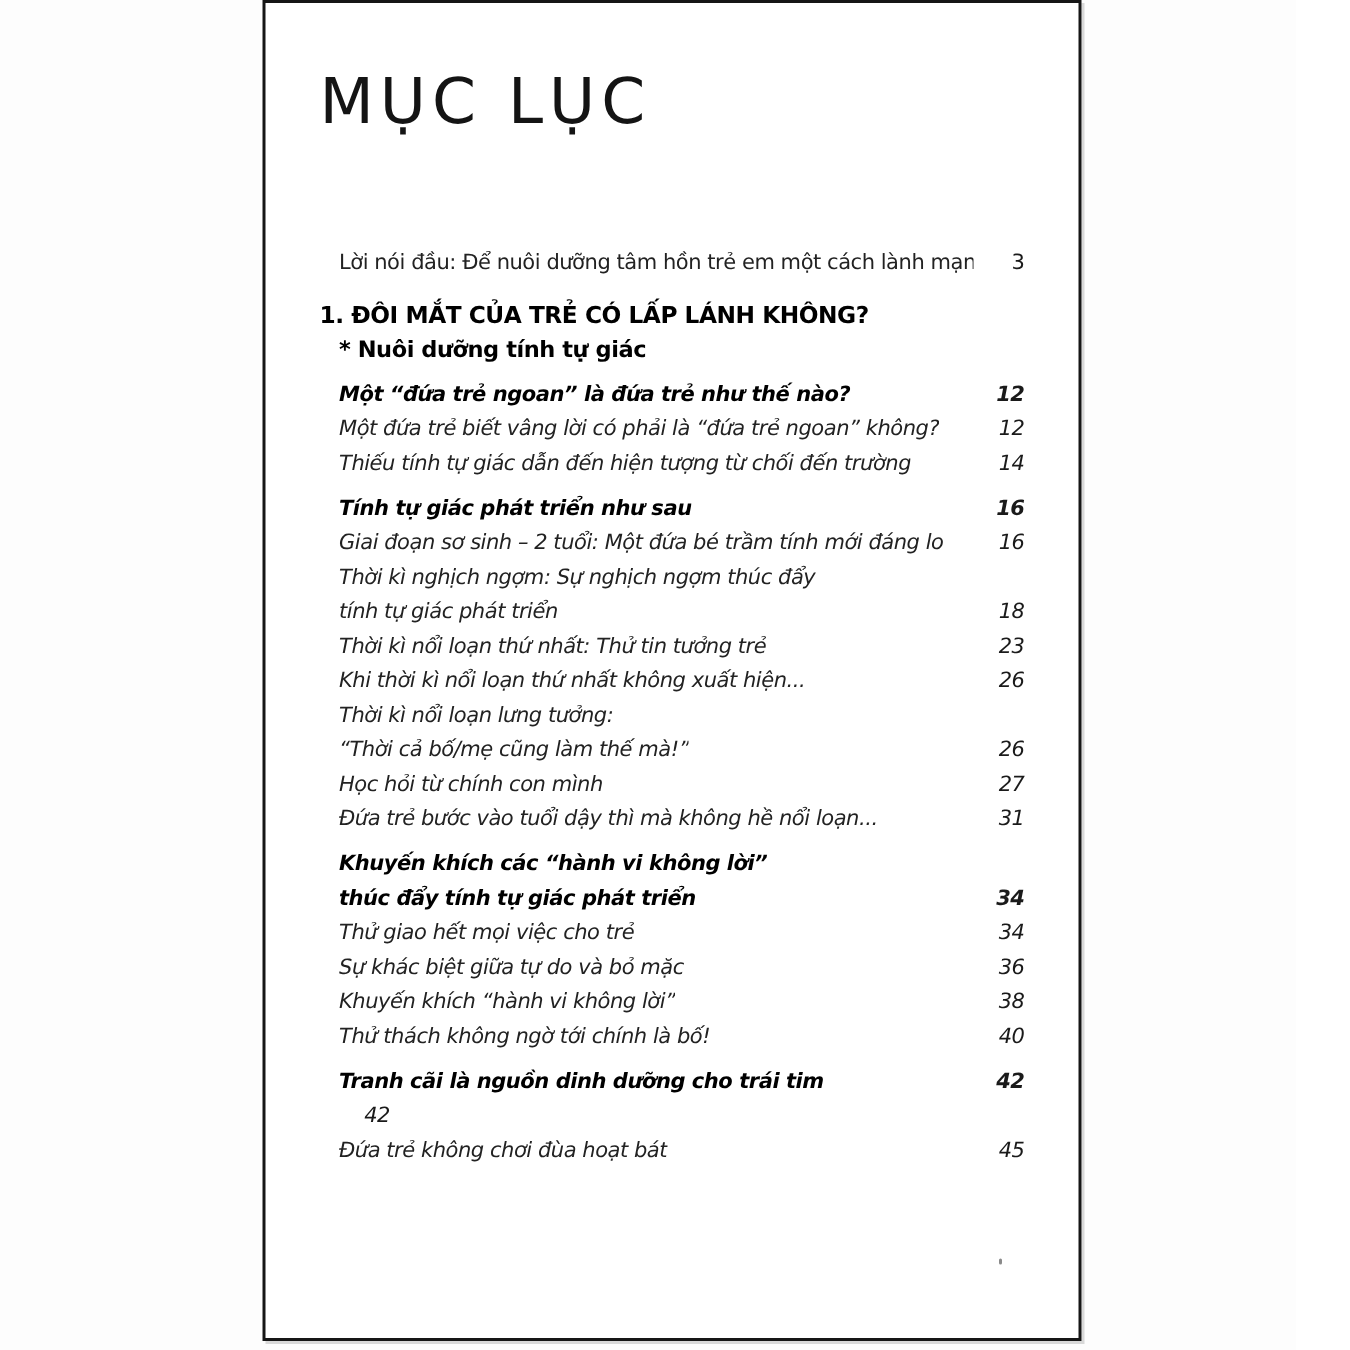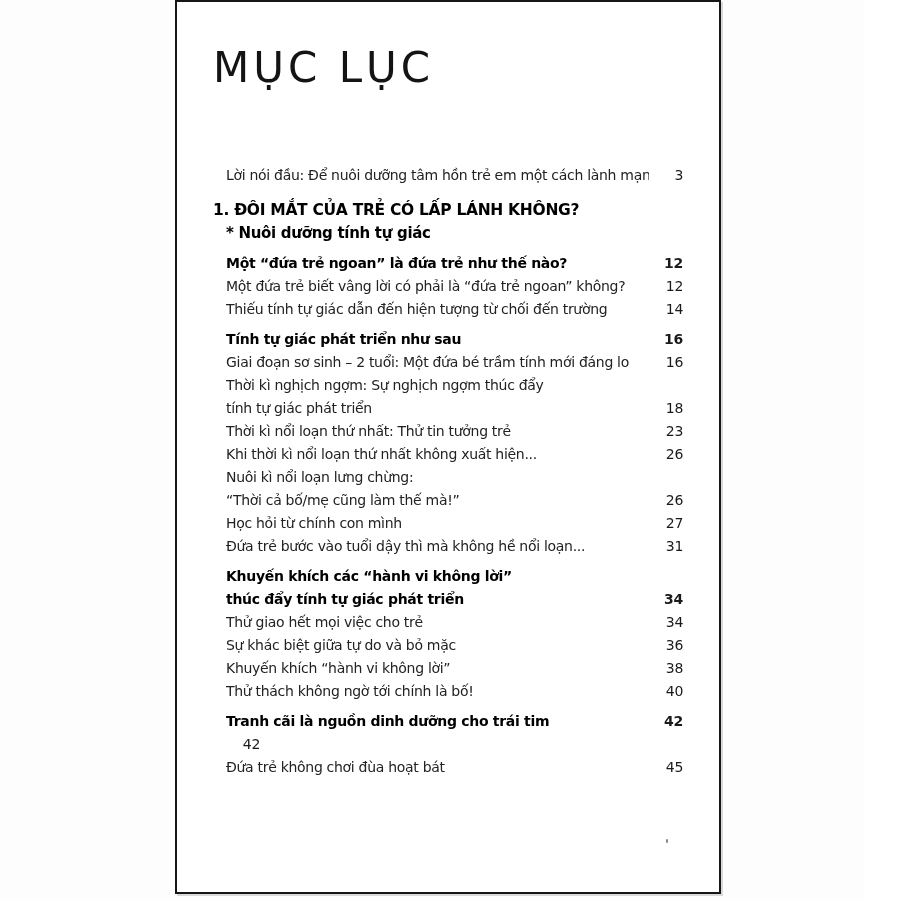--- a/index.html
+++ b/index.html
@@ -81,21 +81,21 @@
     white-space: nowrap;
   }
   .chapter-subtitle {
     padding-left: 13px;
     font-weight: 700;
     font-size: 15px;
     color: #000000;
     line-height: 23px;
     white-space: nowrap;
   }
-  .toc-group { margin-top: 7px; }
+  .toc-group { margin-top: 7px; font-style: italic; }
   .speck {
     position: absolute;
     left: 666px;
     top: 839px;
     width: 2px;
     height: 4px;
     background: #8a8a8a;
     border-radius: 1px;
   }
 </style>
@@ -153,21 +153,21 @@
               </div>
               <div class="toc-row">
                 <span class="entry-text">Thời kì nổi loạn thứ nhất: Thử tin tưởng trẻ</span>
                 <span class="entry-page">23</span>
               </div>
               <div class="toc-row">
                 <span class="entry-text">Khi thời kì nổi loạn thứ nhất không xuất hiện...</span>
                 <span class="entry-page">26</span>
               </div>
               <div class="toc-row">
-                <span class="entry-text">Nuôi kì nổi loạn lưng chừng:</span>
+                <span class="entry-text">Thời kì nổi loạn lưng tưởng:</span>
                 <span class="entry-page"></span>
               </div>
               <div class="toc-row">
                 <span class="entry-text">“Thời cả bố/mẹ cũng làm thế mà!”</span>
                 <span class="entry-page">26</span>
               </div>
               <div class="toc-row">
                 <span class="entry-text">Học hỏi từ chính con mình</span>
                 <span class="entry-page">27</span>
               </div>

